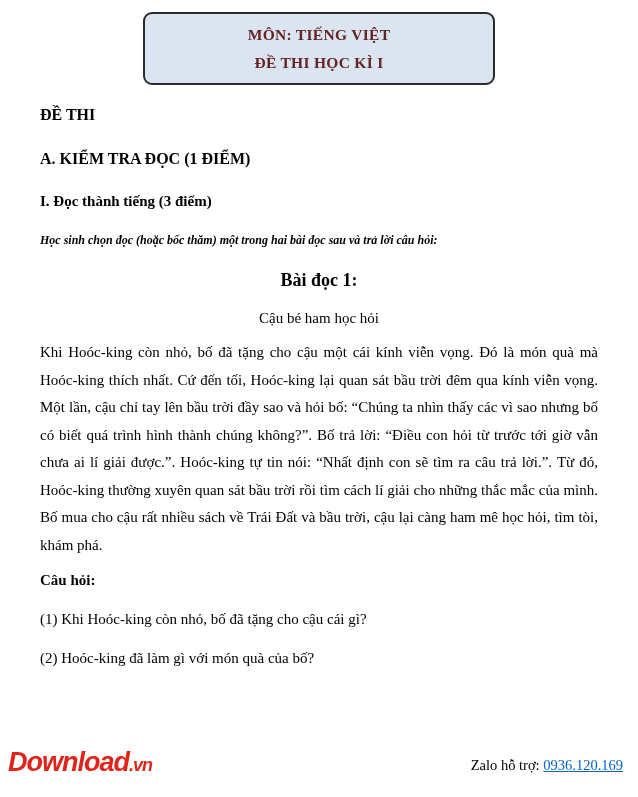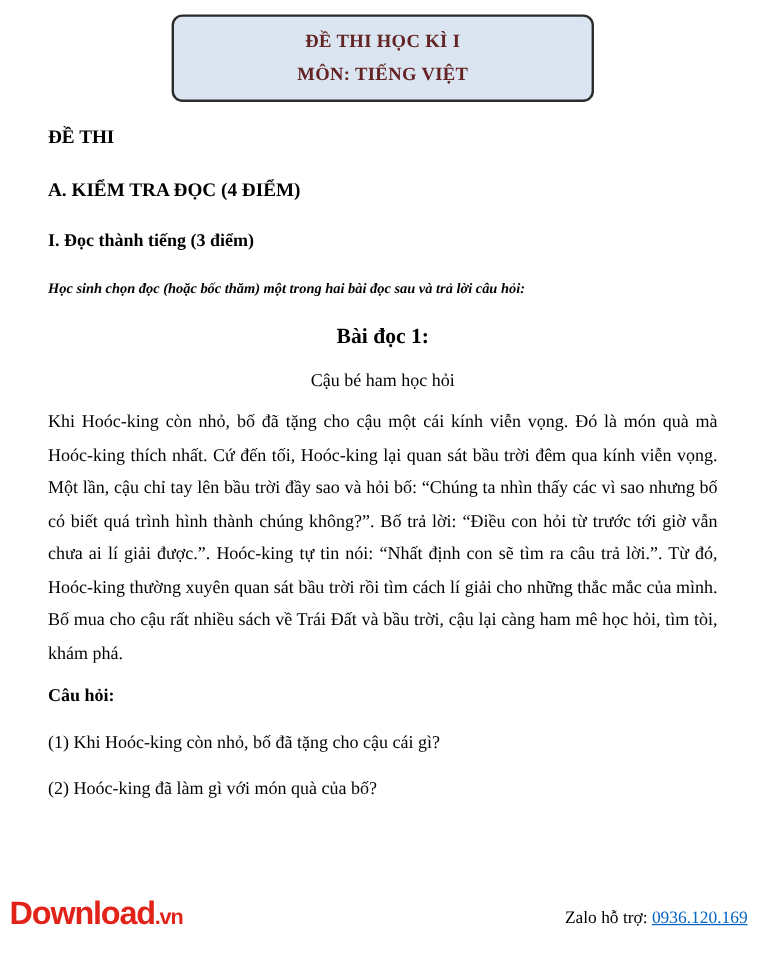--- a/index.html
+++ b/index.html
@@ -84,20 +84,21 @@
   .footer{
     position:absolute;
     left:0;right:0;
     bottom:18px;
     height:30px;
   }
   .logo{
     position:absolute;
     left:8px;bottom:0;
     font-family:"Liberation Sans","DejaVu Sans",sans-serif;
+    font-style:italic;
     font-weight:bold;
     color:#e2231a;
     text-decoration:none;
     letter-spacing:-1px;
     line-height:26px;
     white-space:nowrap;
   }
   .logo .main{font-size:27px;}
   .logo .suffix{font-size:18px;}
   .support{
@@ -112,27 +113,27 @@
     text-decoration:underline;
   }
 </style>
 </head>
 <body>
 
 <div class="page">
   <div class="content">
 
     <div class="header-box">
+      <div>MÔN: TIẾNG VIỆT</div>
       <div>ĐỀ THI HỌC KÌ I</div>
-      <div>MÔN: TIẾNG VIỆT</div>
     </div>
 
     <div class="h-center title">ĐỀ THI</div>
 
-    <div class="h-center section-a">A. KIỂM TRA ĐỌC (4 ĐIỂM)</div>
+    <div class="h-center section-a">A. KIỂM TRA ĐỌC (1 ĐIỂM)</div>
 
     <div class="left-bold">I. Đọc thành tiếng (3 điểm)</div>
 
     <div class="instruction">Học sinh chọn đọc (hoặc bốc thăm) một trong hai bài đọc sau và trả lời câu hỏi:</div>
 
     <div class="center-bold">Bài đọc 1:</div>
 
     <div class="center-reg">Cậu bé ham học hỏi</div>
 
     <p class="passage">Khi Hoóc-king còn nhỏ, bố đã tặng cho cậu một cái kính viễn vọng. Đó là món quà mà Hoóc-king thích nhất. Cứ đến tối, Hoóc-king lại quan sát bầu trời đêm qua kính viễn vọng. Một lần, cậu chỉ tay lên bầu trời đầy sao và hỏi bố: “Chúng ta nhìn thấy các vì sao nhưng bố có biết quá trình hình thành chúng không?”. Bố trả lời: “Điều con hỏi từ trước tới giờ vẫn chưa ai lí giải được.”. Hoóc-king tự tin nói: “Nhất định con sẽ tìm ra câu trả lời.”. Từ đó, Hoóc-king thường xuyên quan sát bầu trời rồi tìm cách lí giải cho những thắc mắc của mình. Bố mua cho cậu rất nhiều sách về Trái Đất và bầu trời, cậu lại càng ham mê học hỏi, tìm tòi, khám phá.</p>

